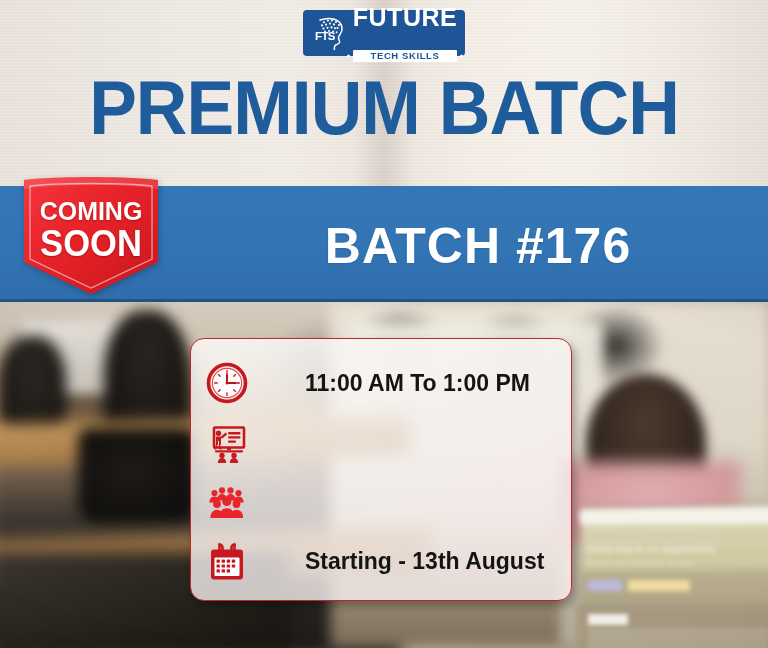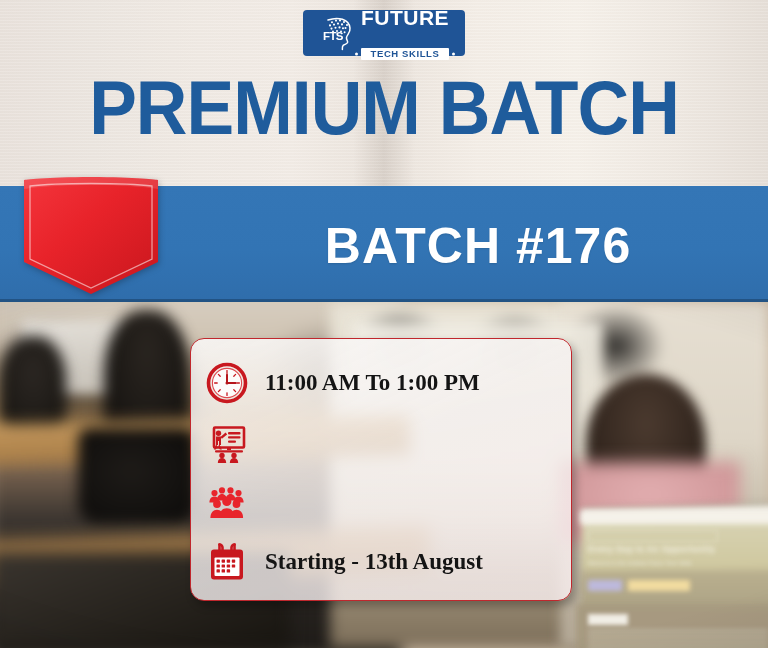--- a/index.html
+++ b/index.html
@@ -47,21 +47,21 @@
   .logo-box {
     width:162px; height:46px;
     background:#1f5496;
     border-radius:4px;
     display:flex; align-items:center; justify-content:center;
     gap:4px; padding:3px 6px;
   }
   .logo-mark { width:38px; height:38px; flex:0 0 38px; position:relative; }
   .logo-text { display:flex; flex-direction:column; align-items:stretch; line-height:1; }
   .logo-text .lt-top {
-    font-size:21px; font-weight:bold; color:#ffffff;
+    font-size:25px; font-weight:bold; color:#ffffff;
     letter-spacing:0.5px; font-family:"Liberation Sans", sans-serif;
   }
   .logo-text .lt-bot {
     margin-top:20px;
     background:#ffffff; color:#1f5496;
     font-size:9.5px; font-weight:bold; letter-spacing:0.6px;
     text-align:center; padding:1.5px 3px 1px 3px;
     border-radius:1px;
     position:relative;
   }
@@ -300,25 +300,26 @@
   .row {
     display:flex; align-items:center;
     gap:16px;
     height:56px;
   }
   .row-icon {
     width:44px; height:44px; flex:0 0 44px;
     display:flex; align-items:center; justify-content:center;
   }
   .row-label {
-    font-family:Liberation Serif, serif;
+    font-family:Liberation Sans, sans-serif;
     font-size:23px; font-weight:bold;
     color:#141414;
     letter-spacing:0px;
     white-space:nowrap;
+    margin-left:40px;
   }
 </style>
 </head>
 <body>
 
 <div id="poster">
 
   <div class="top-section"></div>
 
   <div class="logo-wrap">
@@ -375,20 +376,24 @@
           <stop offset="100%" stop-color="#c8161d"></stop>
         </linearGradient>
       </defs>
       <path d="M8 4 C8 4 30 1 75 1 C120 1 142 4 142 4
                L142 86 L75 118 L8 86 Z" fill="url(#rg)"></path>
       <path d="M14 10 C14 10 34 7.5 75 7.5 C116 7.5 136 10 136 10
                L136 83 L75 112 L14 83 Z" fill="none" stroke="rgba(255,255,255,0.55)" stroke-width="1.3"></path>
       <path d="M8 4 C8 4 30 1 75 1 C120 1 142 4 142 4 L142 13
                C142 13 120 9 75 9 C30 9 8 13 8 13 Z" fill="rgba(255,255,255,0.13)"></path>
     </svg>
+    <div class="ribbon-text">
+      <span class="rl1">COMING</span>
+      <span class="rl2">SOON</span>
+    </div>
   </div>
 
   <div class="photo">
     <div class="ph-layer">
       <div class="ph-left"></div>
       <div class="ph-center"></div>
       <div class="ph-right"></div>
       <div class="board"></div>
       <div class="monitor-l"></div>
       <div class="person-a"></div>

